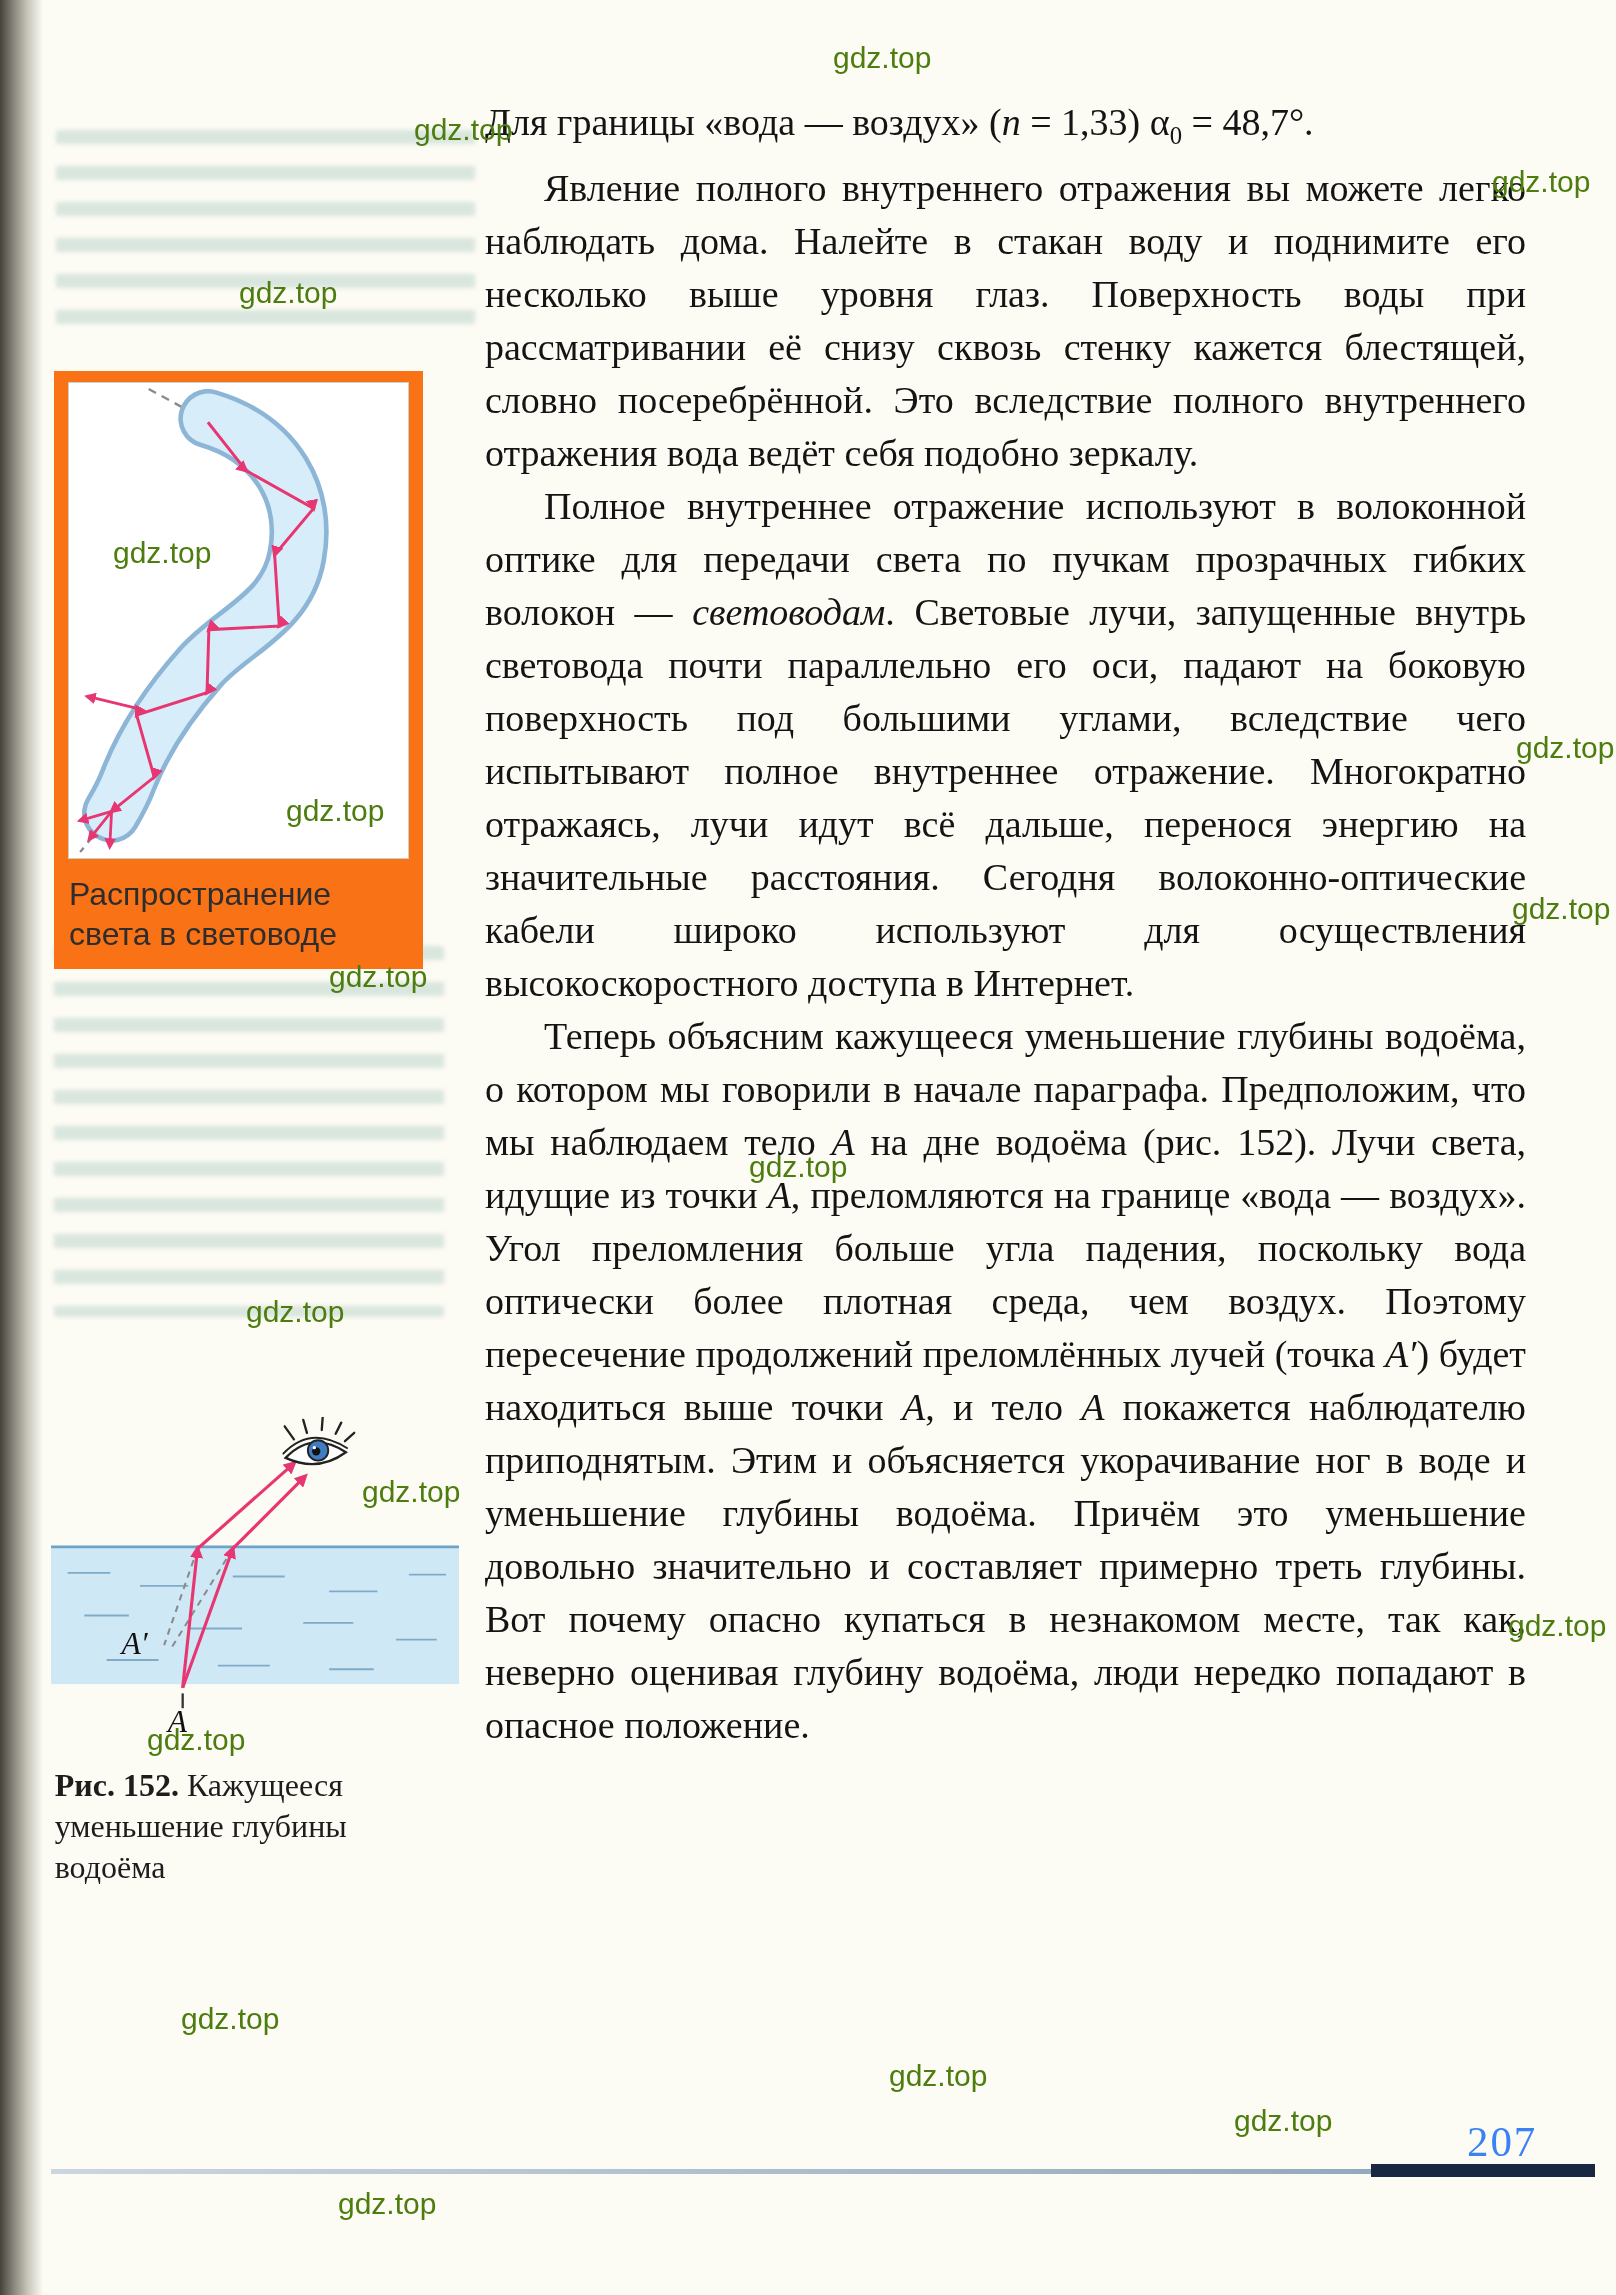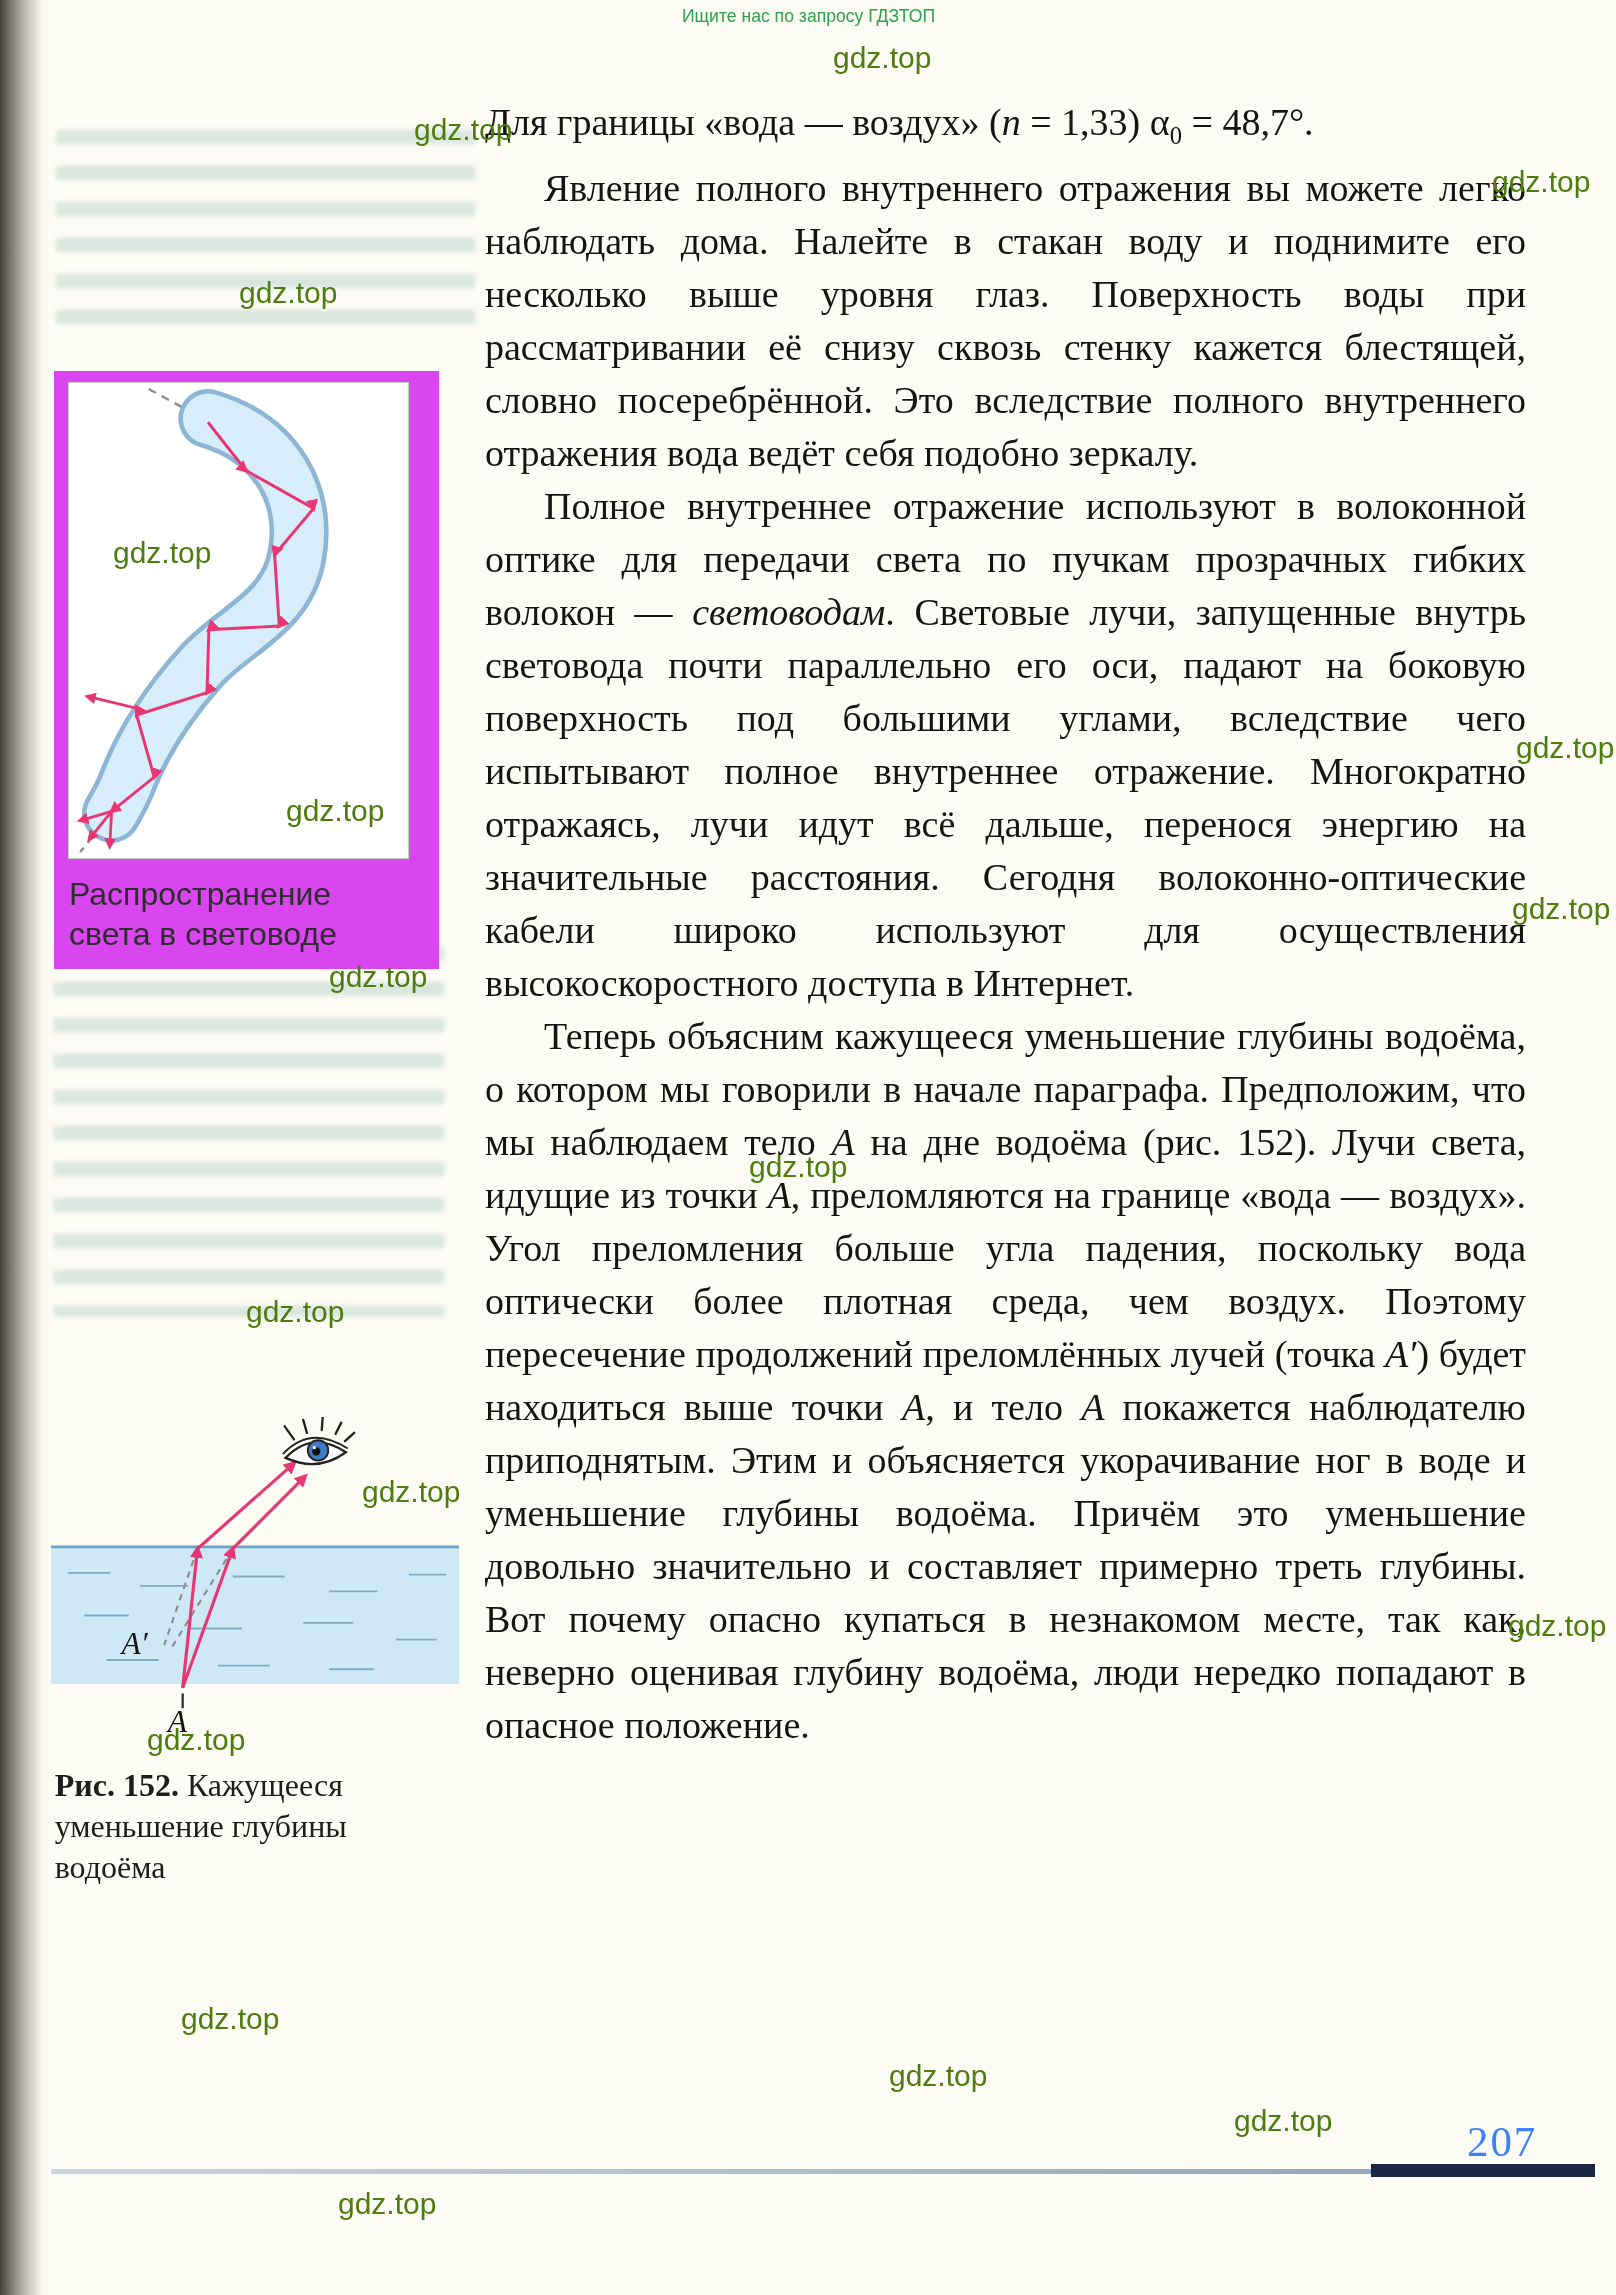--- a/index.html
+++ b/index.html
@@ -35,21 +35,21 @@
     position:absolute; left:485px; top:96px; width:1041px; z-index:1;
     font-size:38px; line-height:53px; color:#141414;
     text-align:justify; hyphens:auto;
   }
   .main-text p { margin:0; }
   .main-text p.indent { text-indent:59px; }
   .main-text sub { font-size:.65em; }
 
   .fig1-panel {
     position:absolute; left:54px; top:371px; width:369px; z-index:1;
-    background:#d946ef; padding:11px 16px 15px 0;
+    background:#f97316; padding:11px 0 15px 0;
   }
   .fig1-image {
     margin:0 auto; width:339px; height:475px;
     background:#ffffff; border:0.9px solid #c7d2c7; box-sizing:content-box;
   }
   .fig1-caption {
     margin:15px 7.4px 0 15px;
     font-family:"Liberation Sans", sans-serif; font-size:32px; line-height:40px; color:#2d2d2d;
   }
 
@@ -78,21 +78,20 @@
 </style>
 </head>
 <body>
 
 <div class="page">
 
   <div class="left-edge"></div>
   <div class="bleed b1"></div>
   <div class="bleed b2"></div>
 
-  <div class="promo">Ищите нас по запросу ГДЗТОП</div>
 
   <section class="fig1-panel">
     <div class="fig1-image">
       <svg width="339" height="475" viewBox="0 0 366 512">
         <defs>
           <marker id="ah1" viewBox="0 0 10 10" refX="7" refY="5" markerWidth="4.2" markerHeight="4.2" orient="auto">
             <path d="M0,0L10,5L0,10Z" fill="#e63772"></path>
           </marker>
         </defs>
         <line x1="86" y1="6" x2="152" y2="42" stroke="#8a8a8a" stroke-width="2.5" stroke-dasharray="9 7"></line>

